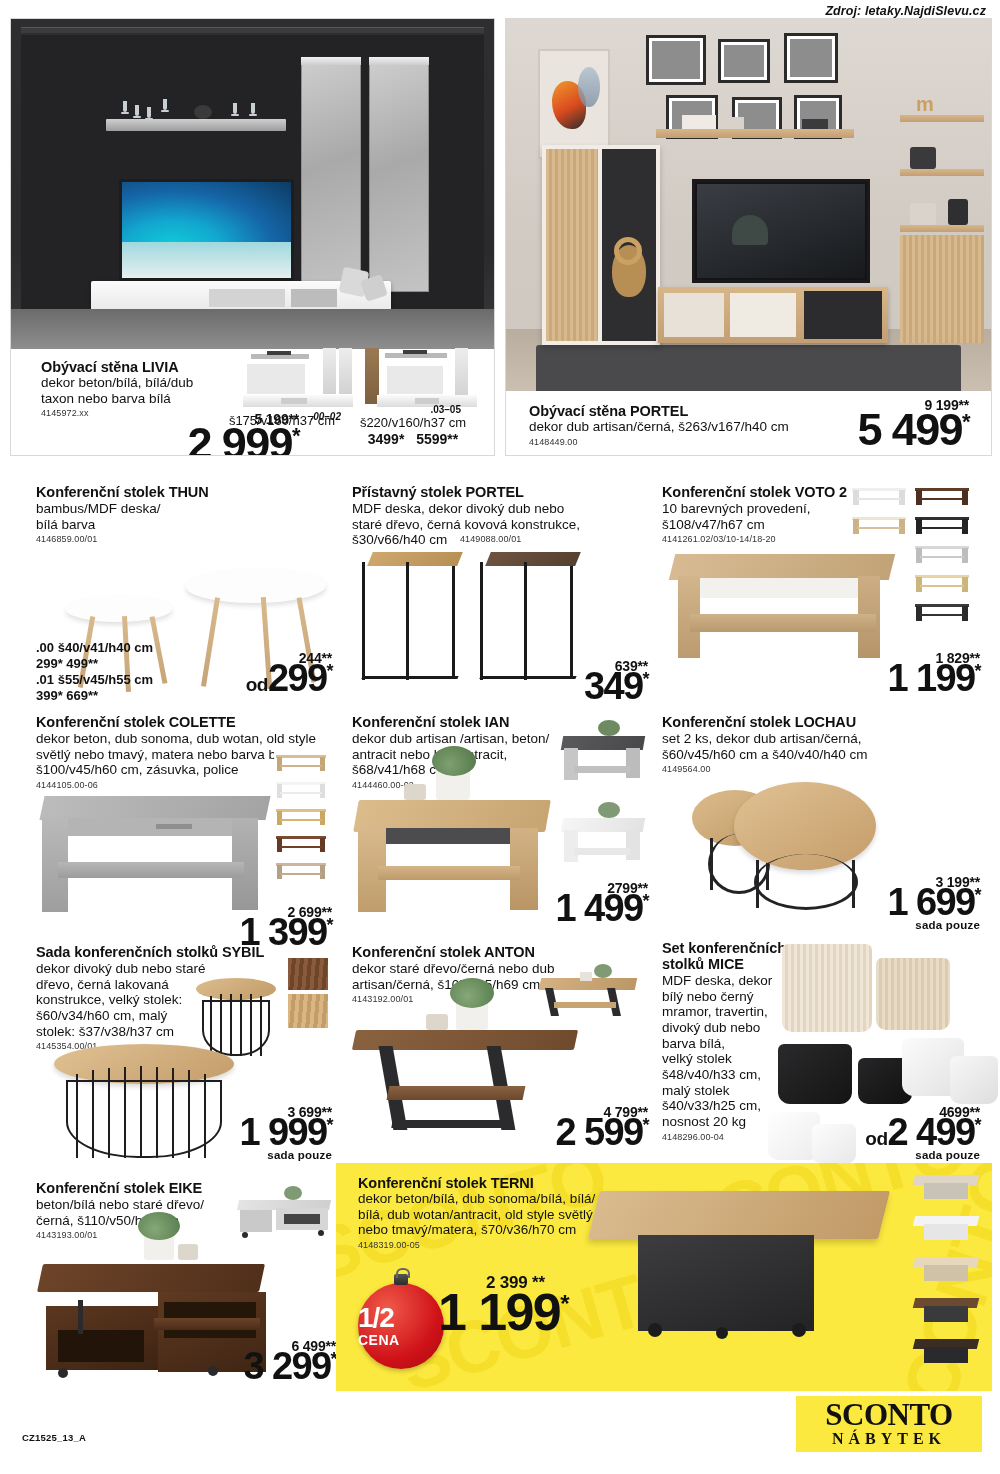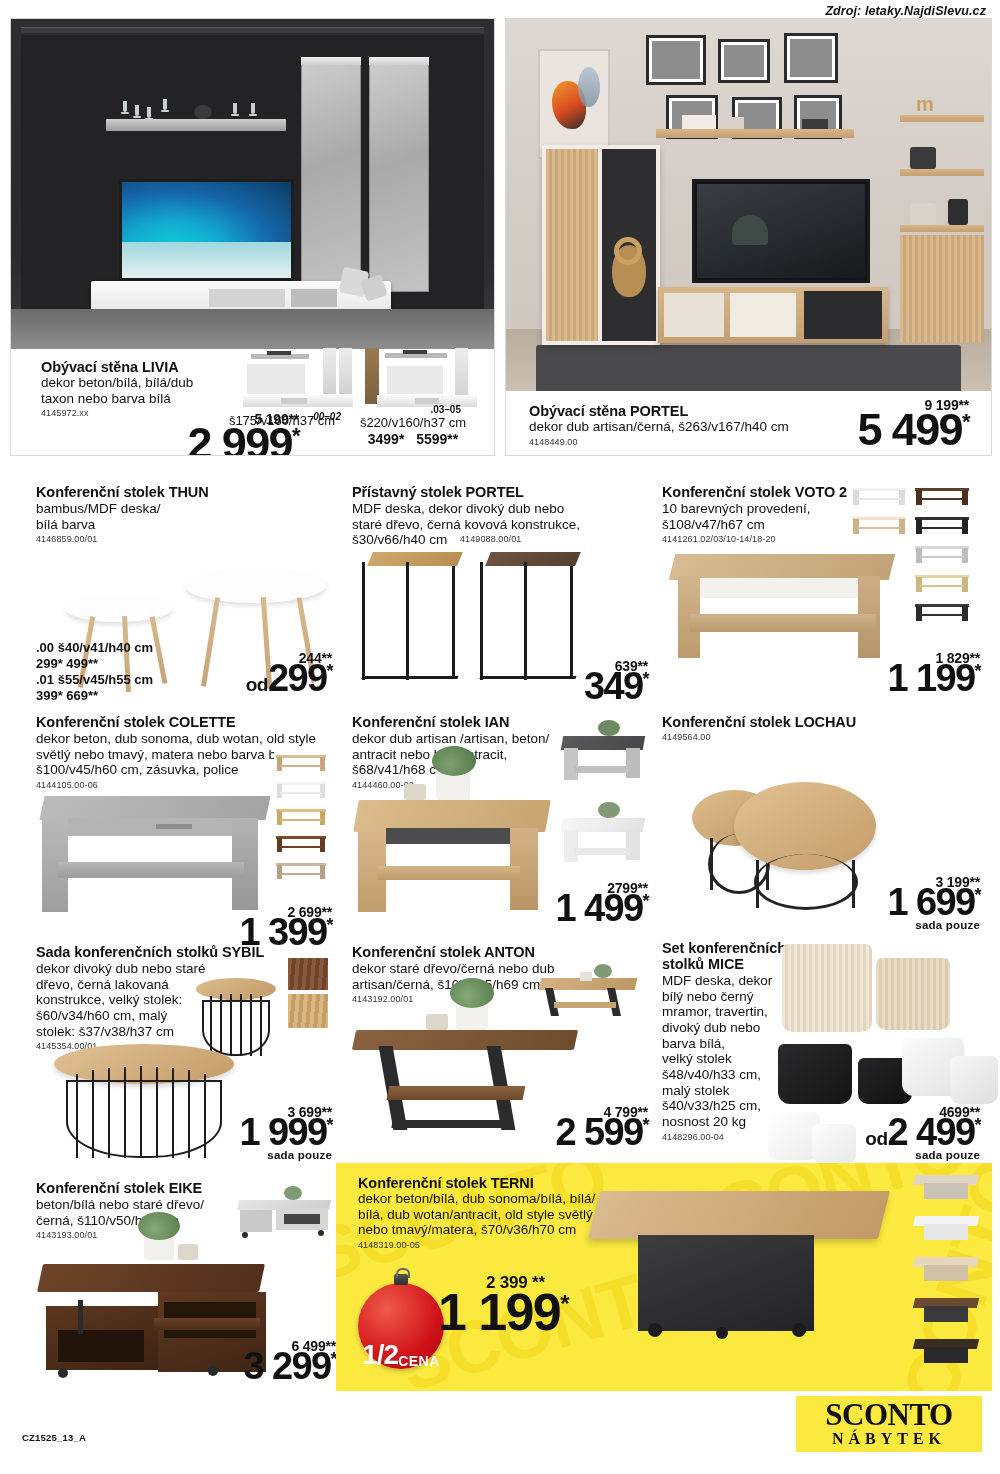--- a/index.html
+++ b/index.html
@@ -82,21 +82,21 @@
   .thumb{position:relative;margin-bottom:3px;background:#fff;}
   .tb-top{position:absolute;left:2px;right:2px;top:22%;height:13%;}
   .tb-leg{position:absolute;width:9%;top:30%;bottom:12%;}
   .tb-shelf{position:absolute;left:12%;right:12%;top:62%;height:8%;}
 
   
   .terni{position:absolute;left:336px;top:1163px;width:656px;height:228px;background:#fbe93f;overflow:hidden;}
   .terni-wm{position:absolute;font-weight:800;font-size:74px;color:#f6df2a;letter-spacing:-2px;white-space:nowrap;}
   .half{position:absolute;width:86px;height:86px;border-radius:50%;
      background:radial-gradient(circle at 34% 30%,#f05a4a,#cf1118 62%,#a50c12);
-     color:#fff;display:flex;flex-direction:row;align-items:flex-end;justify-content:center;
+     color:#fff;display:flex;flex-direction:column;align-items:flex-start;justify-content:center;
      box-shadow:0 2px 5px rgba(0,0,0,.25);}
   .half b{font-size:28px;font-weight:800;line-height:1;letter-spacing:-1px;}
   .half span{font-size:14px;font-weight:800;letter-spacing:.5px;}
   .half:before{content:"";position:absolute;top:-9px;left:50%;margin-left:-7px;width:14px;height:11px;
      background:linear-gradient(180deg,#555,#2c2c2c);border-radius:2px;}
   .half:after{content:"";position:absolute;top:-15px;left:50%;margin-left:-5px;width:10px;height:8px;
      border:2px solid #666;border-bottom:none;border-radius:6px 6px 0 0;}
 
   
   .footer-note{position:absolute;left:123px;top:1429px;font-size:12.5px;font-weight:700;}
@@ -500,20 +500,22 @@
     <div class="price-block" style="right:-6px;top:166px;">
       <div class="price-old">2799**</div>
       <div class="price-main" style="font-size:38px;">
         <span>1 499</span><span class="star" style="font-size:18px;vertical-align:super;">*</span>
       </div>
     </div>
   </div>
 
   <div class="cell" style="left:662px;top:714px;width:320px;height:215px;">
     <div class="p-title">Konferenční stolek LOCHAU</div>
+    <div class="p-desc" style="white-space:pre-line;">set 2 ks, dekor dub artisan/černá,
+š60/v45/h60 cm a š40/v40/h40 cm</div>
     <div class="p-code">4149564.00</div>
 
     <div style="position:absolute;left:20px;top:62px;width:240px;height:140px;">
       <div style="position:absolute;left:10px;top:14px;width:86px;height:56px;background:linear-gradient(150deg,#dcbc8c,#c19a68);border-radius:50%;"></div>
       <div style="position:absolute;left:26px;top:58px;width:62px;height:60px;border:3px solid #232325;border-radius:50%;border-top:none;"></div>
       <div style="position:absolute;left:28px;top:62px;width:3px;height:52px;background:#232325;"></div>
       <div style="position:absolute;left:84px;top:62px;width:3px;height:52px;background:#232325;"></div>
       <div style="position:absolute;left:52px;top:6px;width:142px;height:88px;background:linear-gradient(150deg,#e0c193,#c49c6a);border-radius:50%;box-shadow:0 3px 5px rgba(0,0,0,.15);"></div>
       <div style="position:absolute;left:72px;top:78px;width:104px;height:56px;border:3px solid #232325;border-radius:50%;border-top:none;"></div>
       <div style="position:absolute;left:74px;top:84px;width:3px;height:48px;background:#232325;"></div>

